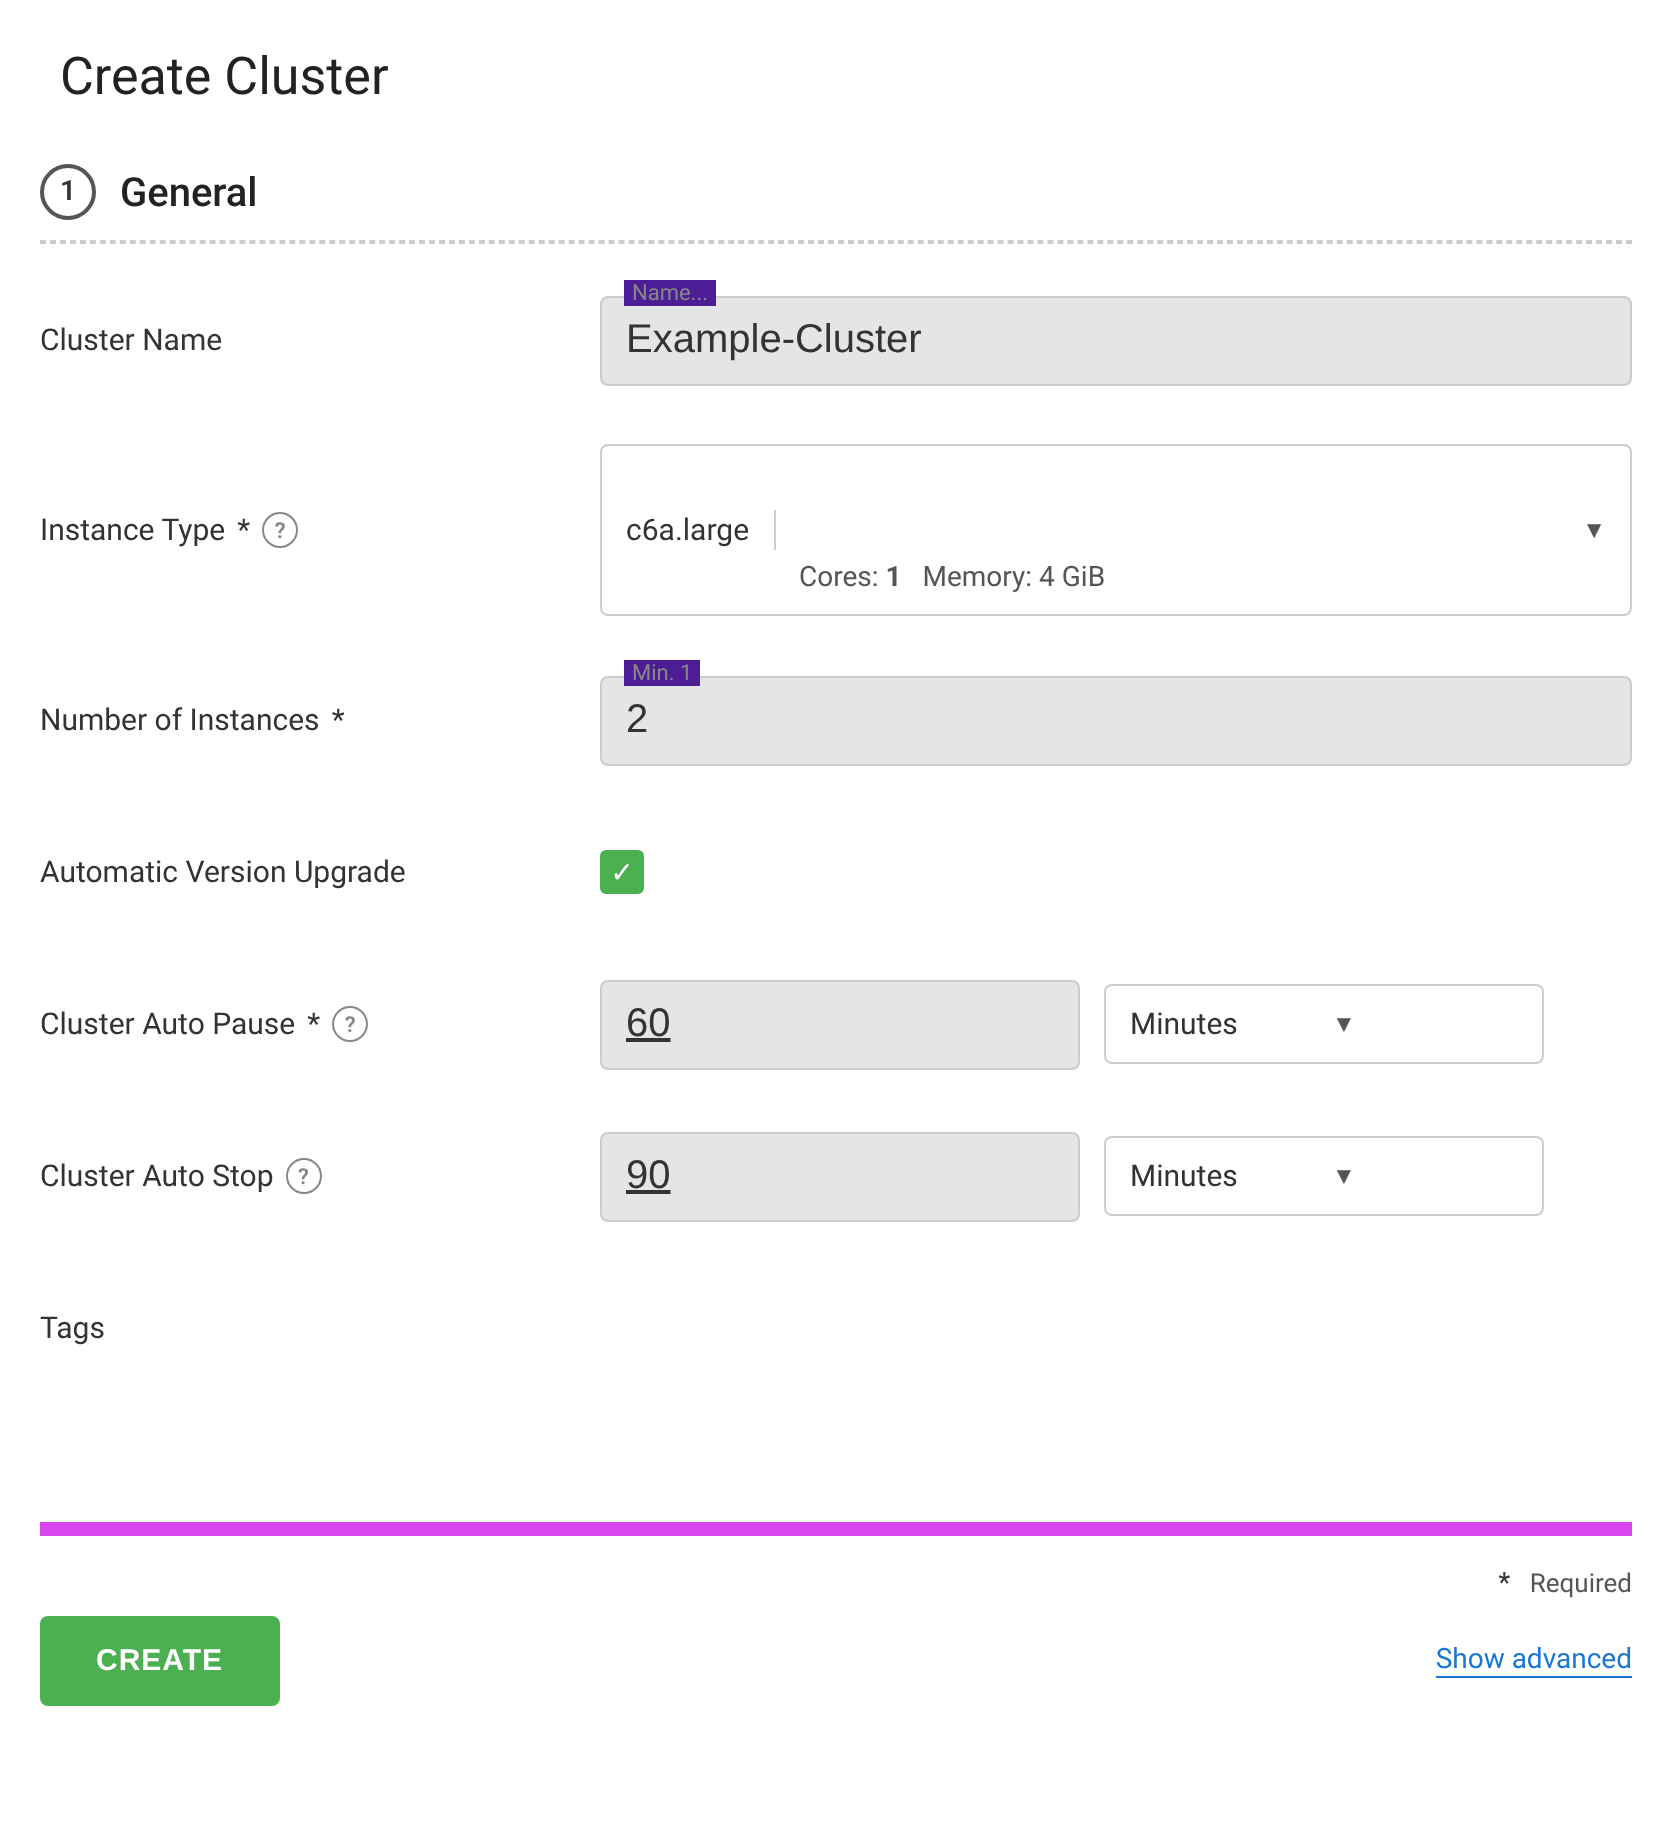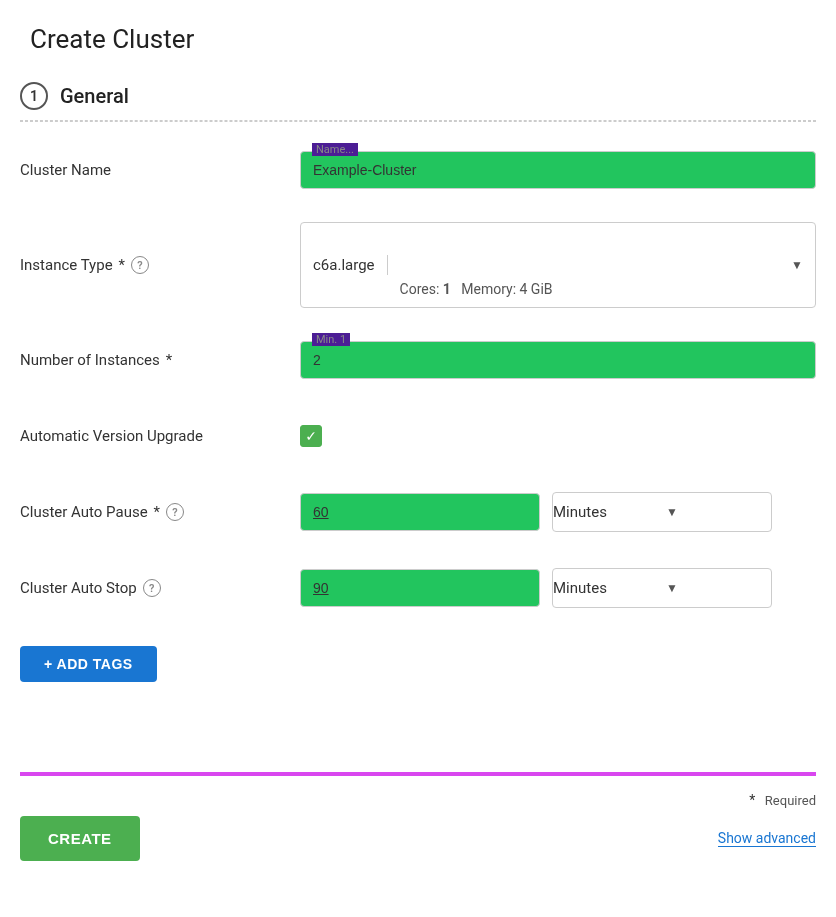--- a/index.html
+++ b/index.html
@@ -82,23 +82,23 @@
     .form-control-area {
       flex: 1;
       display: flex;
       align-items: center;
       gap: 12px;
     }
     .text-input {
       border: 1px solid #ccc;
       border-radius: 4px;
       padding: 10px 12px;
-      font-size: 14px;
-      color: #333;
-      background: #22c55e;
+      font-size: 20px;
+      color: #333;
+      background: #e5e5e5;
       outline: none;
     }
     .input-full {
       width: 100%;
     }
     .input-small {
       width: 240px;
       text-decoration: underline;
     }
     .input-with-label {
@@ -163,21 +163,21 @@
     .checkbox-checked {
       background: #4caf50;
       border-color: #4caf50;
       color: #fff;
       font-size: 14px;
     }
     
     .select-dropdown {
       border: 1px solid #ccc;
       border-radius: 4px;
-      padding: 10px 0;
+      padding: 10px 12px;
       font-size: 15px;
       color: #333;
       background: #fff;
       display: flex;
       align-items: center;
       gap: 8px;
       cursor: pointer;
       width: 220px;
     }
     .select-dropdown span {
@@ -193,23 +193,23 @@
       font-size: 14px;
       font-weight: 600;
       cursor: pointer;
       display: flex;
       align-items: center;
       gap: 6px;
       letter-spacing: 0.5px;
     }
     
     .footer-area {
-      margin-top: 32px;
+      margin-top: 21px;
       padding: 16px 0;
-      border-top: 4px solid #d946ef;
+      border-top: 7px solid #d946ef;
     }
     .required-note {
       text-align: right;
       font-size: 13px;
       color: #555;
       margin-bottom: 8px;
     }
     .required-star {
       color: #333;
       font-size: 14px;
@@ -341,22 +341,22 @@
       <div class="form-control-area">
         <input type="text" class="text-input input-small" value="90" style="">
         <div class="select-dropdown">
           <span>Minutes</span>
           <span class="dropdown-arrow">▼</span>
         </div>
       </div>
     </div>
 
     <div class="form-row">
-      <div class="form-control-area">
-        <button class="add-tags-btn">+ ADD TAGS</button>
+      <div class="form-label">
+        <span>Tags</span>
       </div>
     </div>
 
   </div>
 
   <div class="footer-area">
     <div class="required-note">
       <span class="required-star">*</span>
       &nbsp;
       <span>Required</span>

